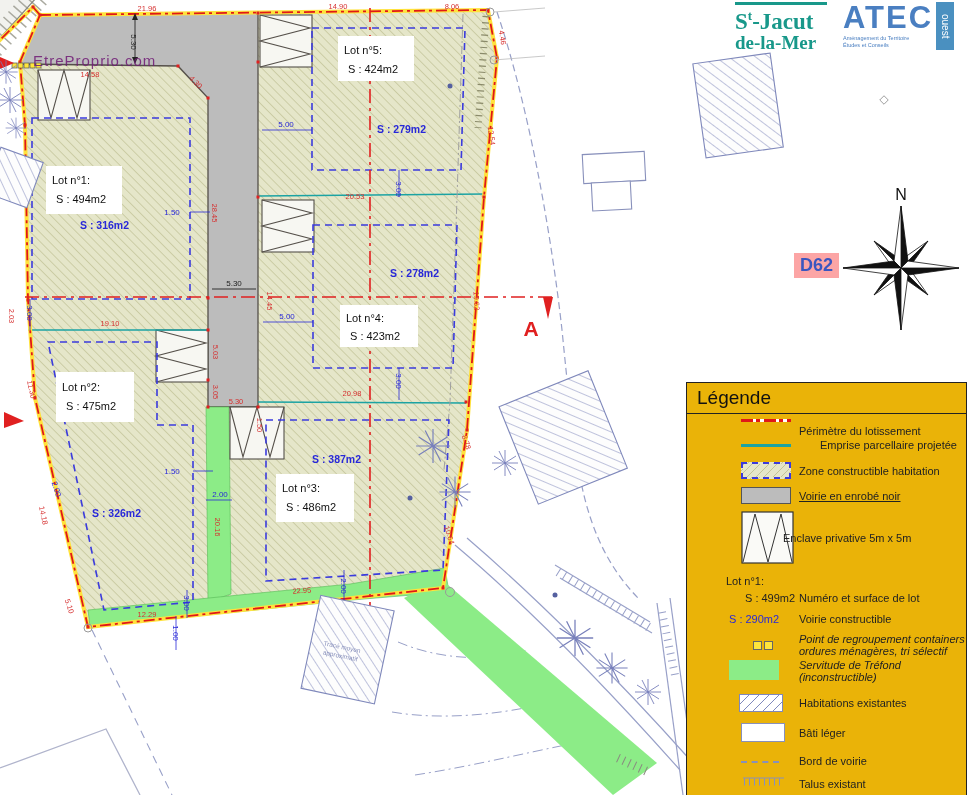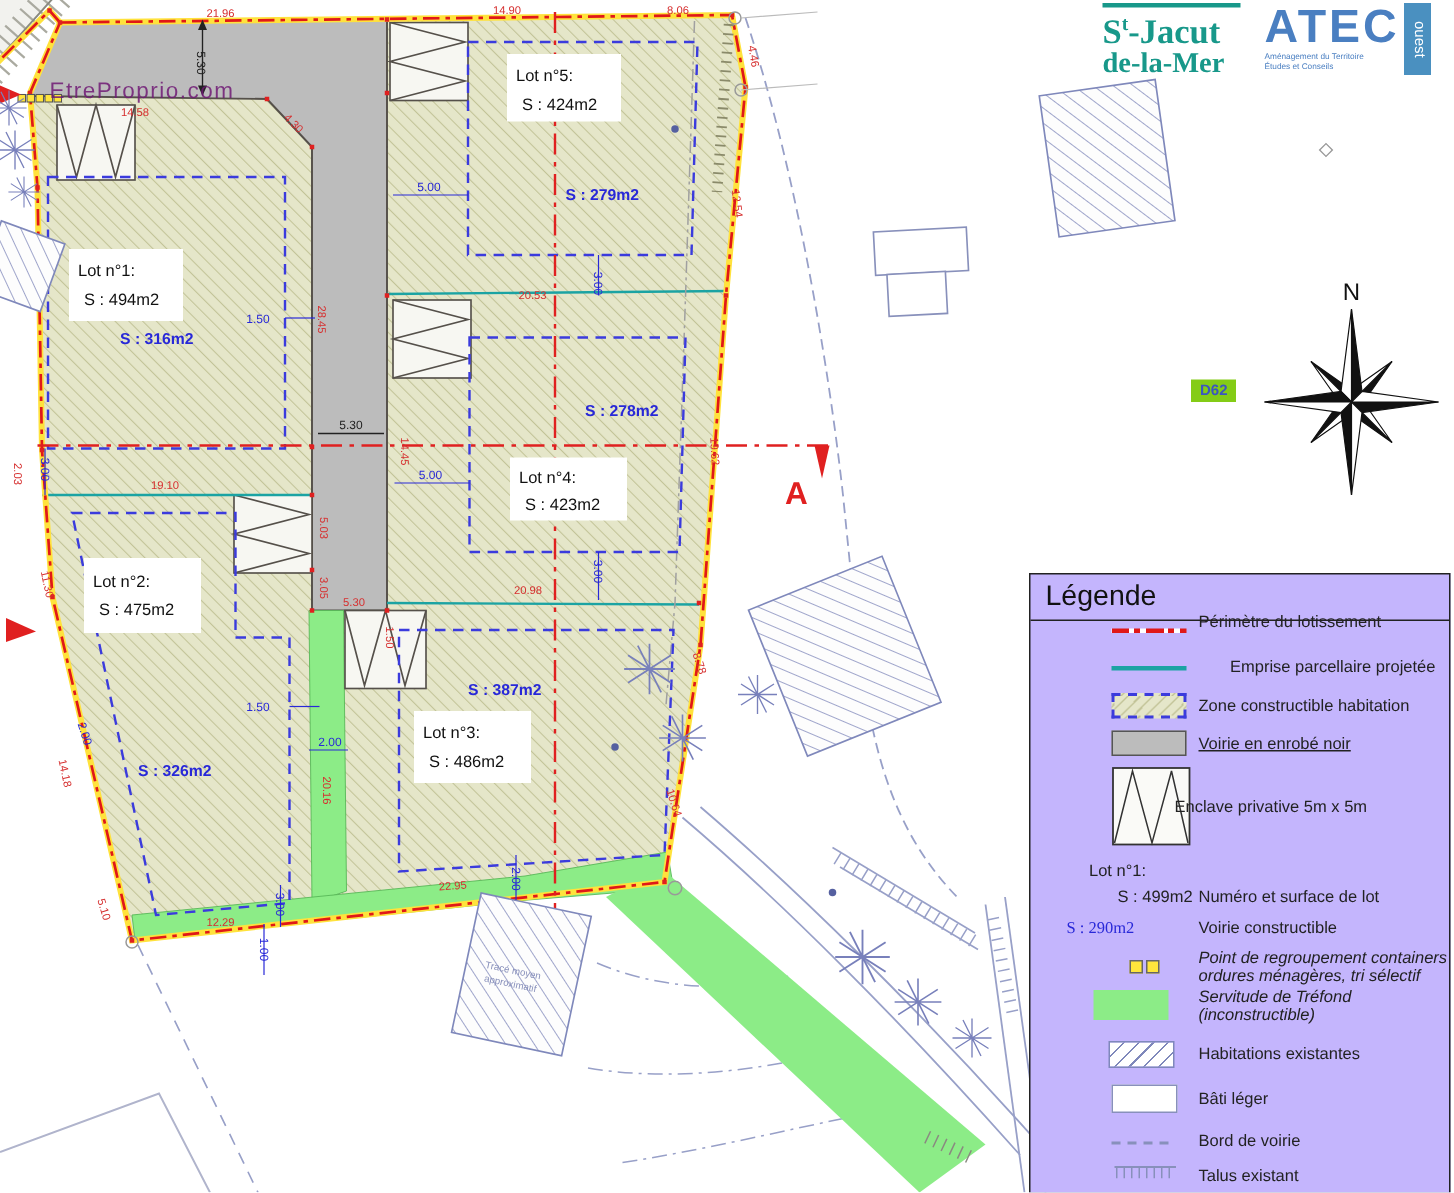--- a/index.html
+++ b/index.html
@@ -23,24 +23,24 @@
   #stjacut .rule{width:92px;height:3px;background:#18988a;margin-bottom:4px;}
   #stjacut .l1{font-size:23px;}
   #stjacut .l1 sup{font-size:13px;}
   #stjacut .l2{font-size:19px;}
   #atec{position:absolute;left:843px;top:2px;width:120px;}
   #atec .name{font-size:31px;font-weight:bold;color:#4a7fc1;letter-spacing:2px;line-height:1.0;}
   #atec .vbox{position:absolute;left:93px;top:0px;width:18px;height:48px;background:#4a90c0;
               color:#fff;font-size:10px;writing-mode:vertical-rl;text-align:center;line-height:18px;}
   #atec .sub{font-size:5.5px;color:#4a7fc1;line-height:1.3;margin-top:2px;}
   
-  #d62{position:absolute;left:794px;top:253px;background:#84cc16;color:#3b56c0;
-       font-size:10px;font-weight:bold;padding:2px 6px;}
+  #d62{position:absolute;left:794px;top:253px;background:#fca5a5;color:#3b56c0;
+       font-size:18px;font-weight:bold;padding:2px 6px;}
   
-  #legend{position:absolute;left:686px;top:382px;width:279px;height:412px;background:#c4b5fd;
+  #legend{position:absolute;left:686px;top:382px;width:279px;height:412px;background:#eab308;
           border:1.5px solid #222;font-size:11px;color:#222;}
   #legend .title{font-size:19px;color:#111;padding:4px 10px 4px 10px;border-bottom:1.5px solid #222;}
   #legend .abs{position:absolute;}
   .sym-dash-red{width:50px;height:3px;background:repeating-linear-gradient(90deg,#e01818 0 12px,#fff 12px 15px,#e01818 15px 19px,#fff 19px 23px);}
   .sym-teal{width:50px;height:2.5px;background:#1ba3a3;}
   .sym-zone{width:46px;height:13px;background:repeating-linear-gradient(-45deg,#e5e6c9 0 5px,#c2c397 5px 6px);border:2px dashed #3b3bdd;}
   .sym-gray{width:48px;height:15px;background:#bcbcbc;border:1px solid #555;}
   .sym-green{width:50px;height:20px;background:#8cec87;}
   .sym-hab{width:42px;height:16px;background:repeating-linear-gradient(-45deg,#ffffff 0 6px,#7f88bb 6px 7px);border:1px solid #7f88bb;}
   .sym-bati{width:42px;height:17px;background:#fff;border:1px solid #8890bb;}
@@ -364,42 +364,42 @@
   <div class="l1"><span>S</span><sup>t</sup><span>-Jacut</span></div>
   <div class="l2">de-la-Mer</div>
 </div>
 
 <div id="d62">D62</div>
 
 <div id="legend">
   <div class="title">Légende</div>
 
   <div class="abs sym-dash-red" style="left:54px;top:36px;"></div>
-  <div class="abs" style="left:112px;top:26px;">Périmètre du lotissement</div>
+  <div class="abs" style="left:112px;top:42px;">Périmètre du lotissement</div>
 
   <div class="abs sym-teal" style="left:54px;top:61px;"></div>
   <div class="abs" style="left:112px;top:56px;padding-left:21px;">Emprise parcellaire projetée</div>
 
   <div class="abs sym-zone" style="left:54px;top:79px;"></div>
   <div class="abs" style="left:112px;top:82px;">Zone constructible habitation</div>
 
   <div class="abs sym-gray" style="left:54px;top:104px;"></div>
   <div class="abs" style="left:112px;top:107px;text-decoration:underline;">Voirie en enrobé noir</div>
 
   <svg class="abs" style="left:54px;top:128px;" width="54" height="54">
     <rect x="1" y="1" width="51" height="51" fill="#fafaf7" stroke="#333" stroke-width="1.2"></rect>
     <path d="M2,51 L14,3 L27,51 L40,3 L51,51" fill="none" stroke="#333" stroke-width="1"></path>
   </svg>
   <div class="abs" style="left:96px;top:149px;">Enclave privative 5m x 5m</div>
 
   <div class="abs" style="left:39px;top:192px;">Lot n°1:</div>
   <div class="abs" style="left:42px;top:209px;margin-left:16px;">S : 499m2</div>
   <div class="abs" style="left:112px;top:209px;">Numéro et surface de lot</div>
 
-  <div class="abs lgblue" style="left:24px;top:230px;font-family:Liberation Serif, serif;">S : 290m2</div>
+  <div class="abs lgblue" style="left:42px;top:230px;">S : 290m2</div>
   <div class="abs" style="left:112px;top:230px;">Voirie constructible</div>
 
   <div class="abs" style="left:66px;top:257px;"><span class="ysq"></span><span class="ysq"></span></div>
   <div class="abs small2" style="left:112px;top:251px;">
     <span>Point de regroupement containers</span><br><span>ordures ménagères, tri sélectif</span>
   </div>
 
   <div class="abs sym-green" style="left:42px;top:277px;"></div>
   <div class="abs small2" style="left:112px;top:277px;">
     <span>Servitude de Tréfond</span><br><span>(inconstructible)</span>

